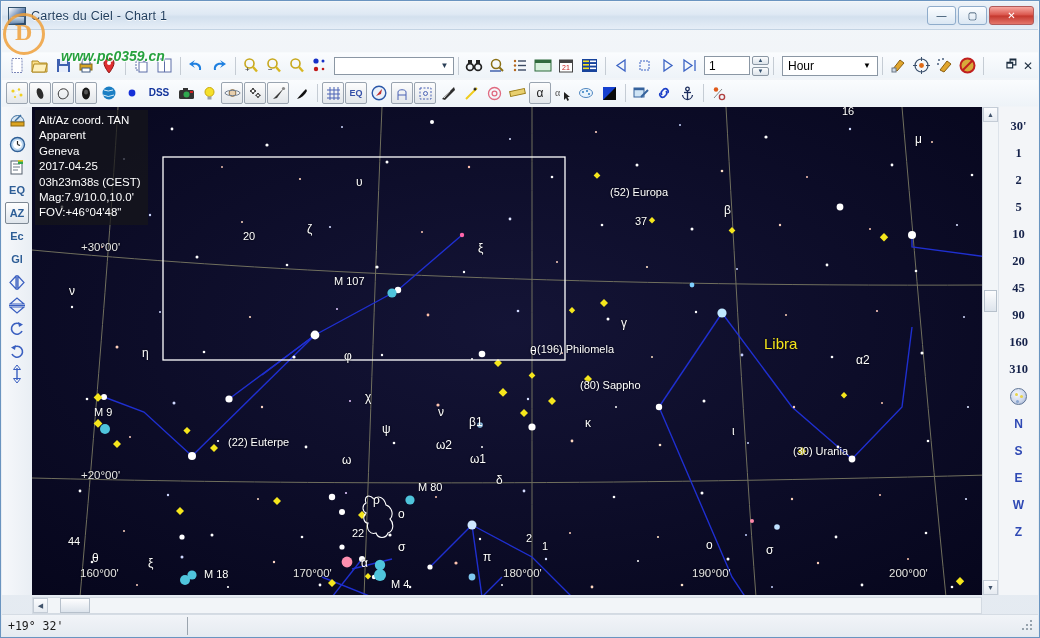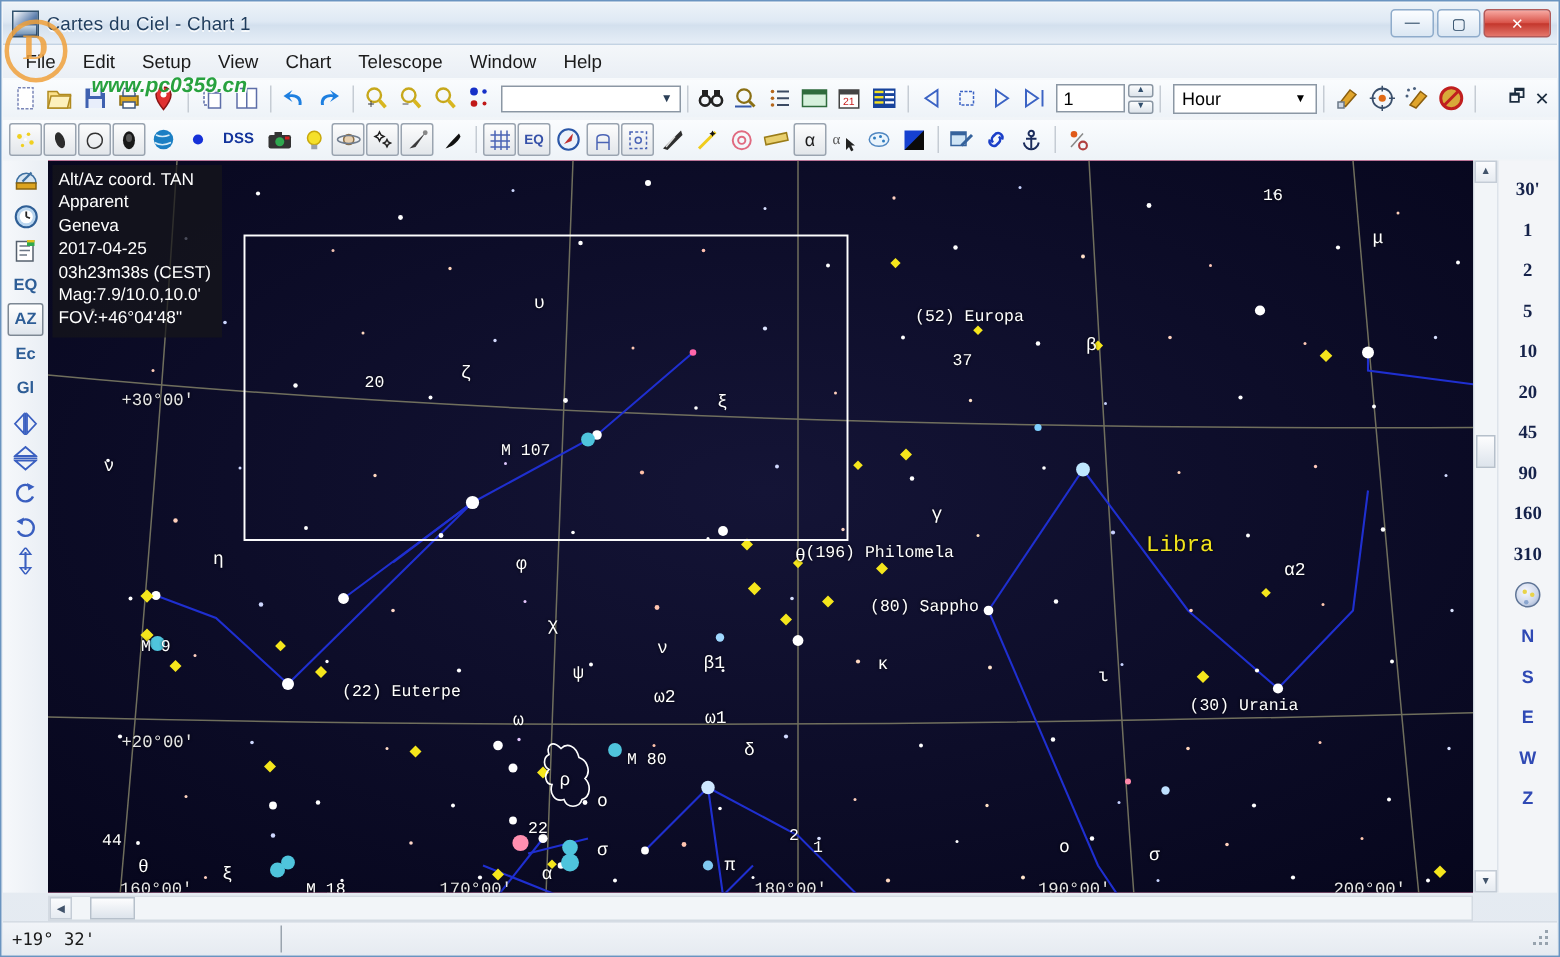--- a/index.html
+++ b/index.html
@@ -175,23 +175,22 @@
   
   #skywrap { position: relative; flex: 1 1 auto; }
   #sky {
     position: absolute; inset: 0;
     background: #be185d;
     overflow: hidden;
   }
   #sky svg { position: absolute; left: 0; top: 0; }
   .skylabel {
     position: absolute; color: #ffffff; font-size: 11px;
-    font-family: Liberation Mono, monospace; white-space: nowrap;
+    font-family: Liberation Sans, sans-serif; white-space: nowrap;
     text-shadow: 0 0 2px #000;
-    margin-top: 20px;
   }
   .skylabel.grid { color: #e6e6e6; font-size: 11.5px; }
   .skylabel.greek { font-size: 12px; }
   .skylabel.const { color: #f2e41c; font-size: 15px; }
 
   
   #infobox {
     position: absolute; left: 3px; top: 3px;
     background: rgba(22,22,26,.72);
     color: #fff; font-size: 11.5px; line-height: 15.4px;
@@ -281,30 +280,20 @@
   <div id="titlebar">
     <div class="tb-icon"></div>
     <div class="tb-title">Cartes du Ciel - Chart 1</div>
     <div class="win-btns">
       <div class="win-btn">—</div>
       <div class="win-btn">▢</div>
       <div class="win-btn close">✕</div>
     </div>
   </div>
 
-  <div id="menubar">
-    <div class="mi">File</div>
-    <div class="mi">Edit</div>
-    <div class="mi">Setup</div>
-    <div class="mi">View</div>
-    <div class="mi">Chart</div>
-    <div class="mi">Telescope</div>
-    <div class="mi">Window</div>
-    <div class="mi">Help</div>
-  </div>
 
   <div class="wm wm-logo"></div>
   <div class="wm wm-url">www.pc0359.cn</div>
 
   <div id="toolbar1">
     <div class="tb-btn">
       <svg width="17" height="17" viewBox="0 0 17 17">
           <rect x="3" y="1.5" width="10" height="14" fill="#fff" stroke="#7a86b8" stroke-dasharray="2 1"></rect>
         </svg>
     </div>

